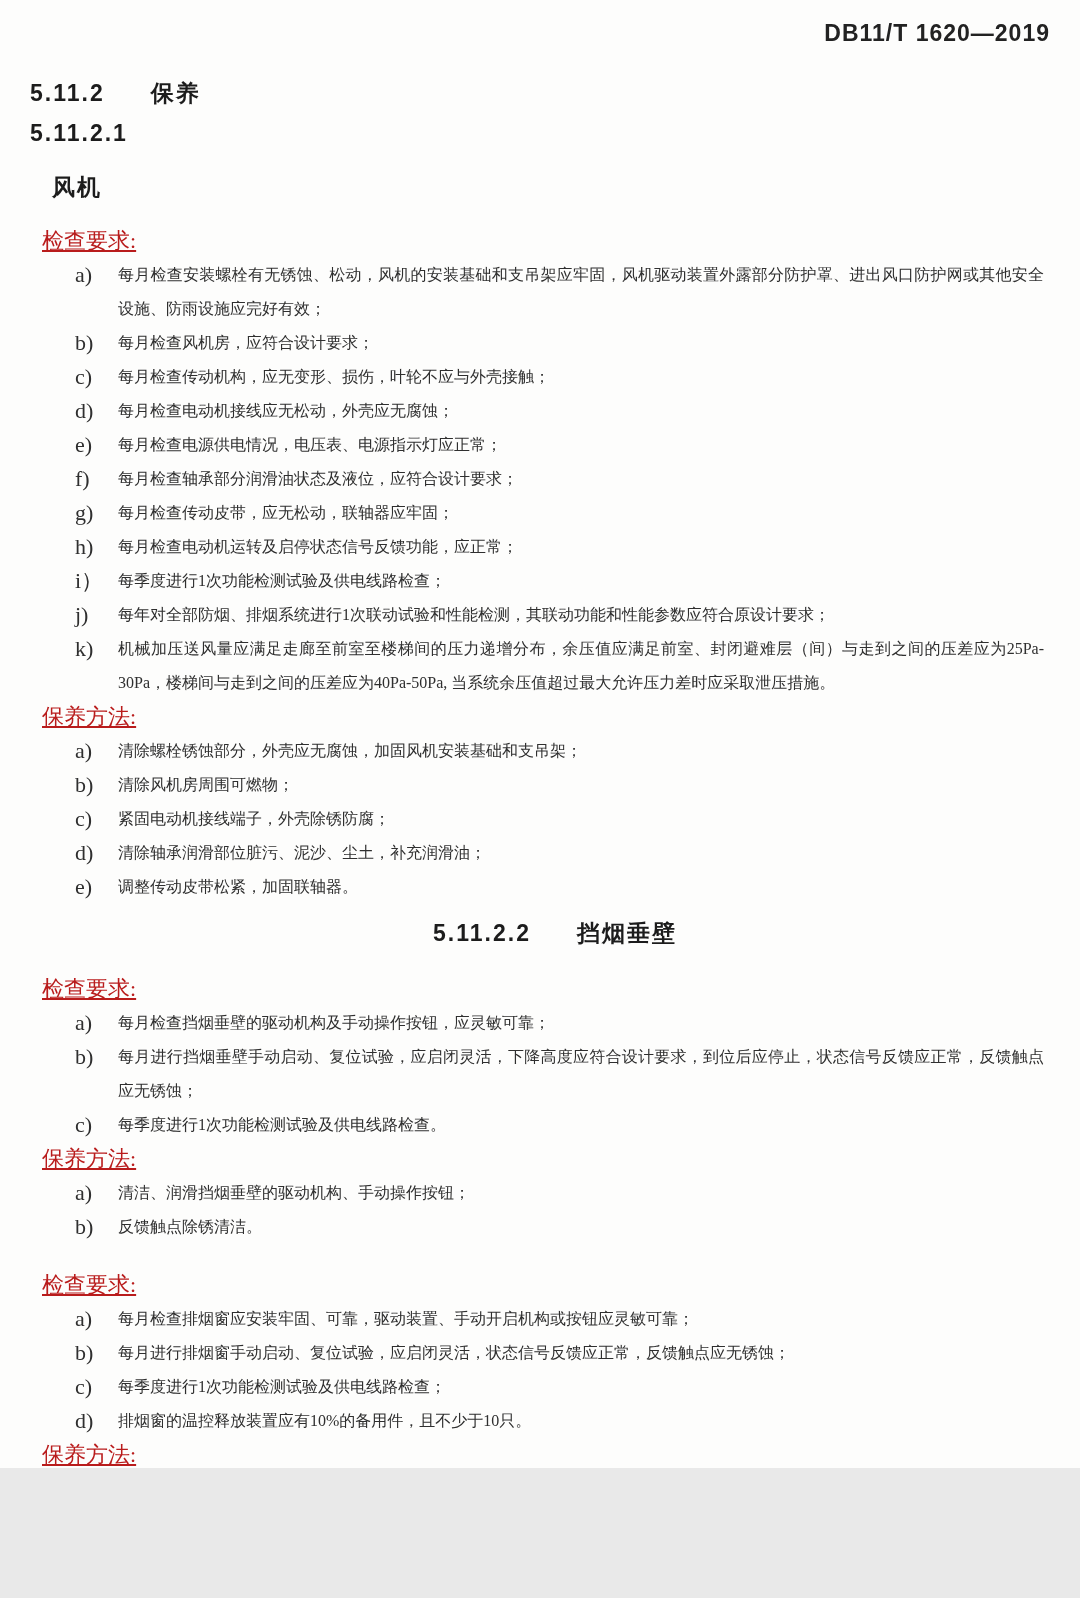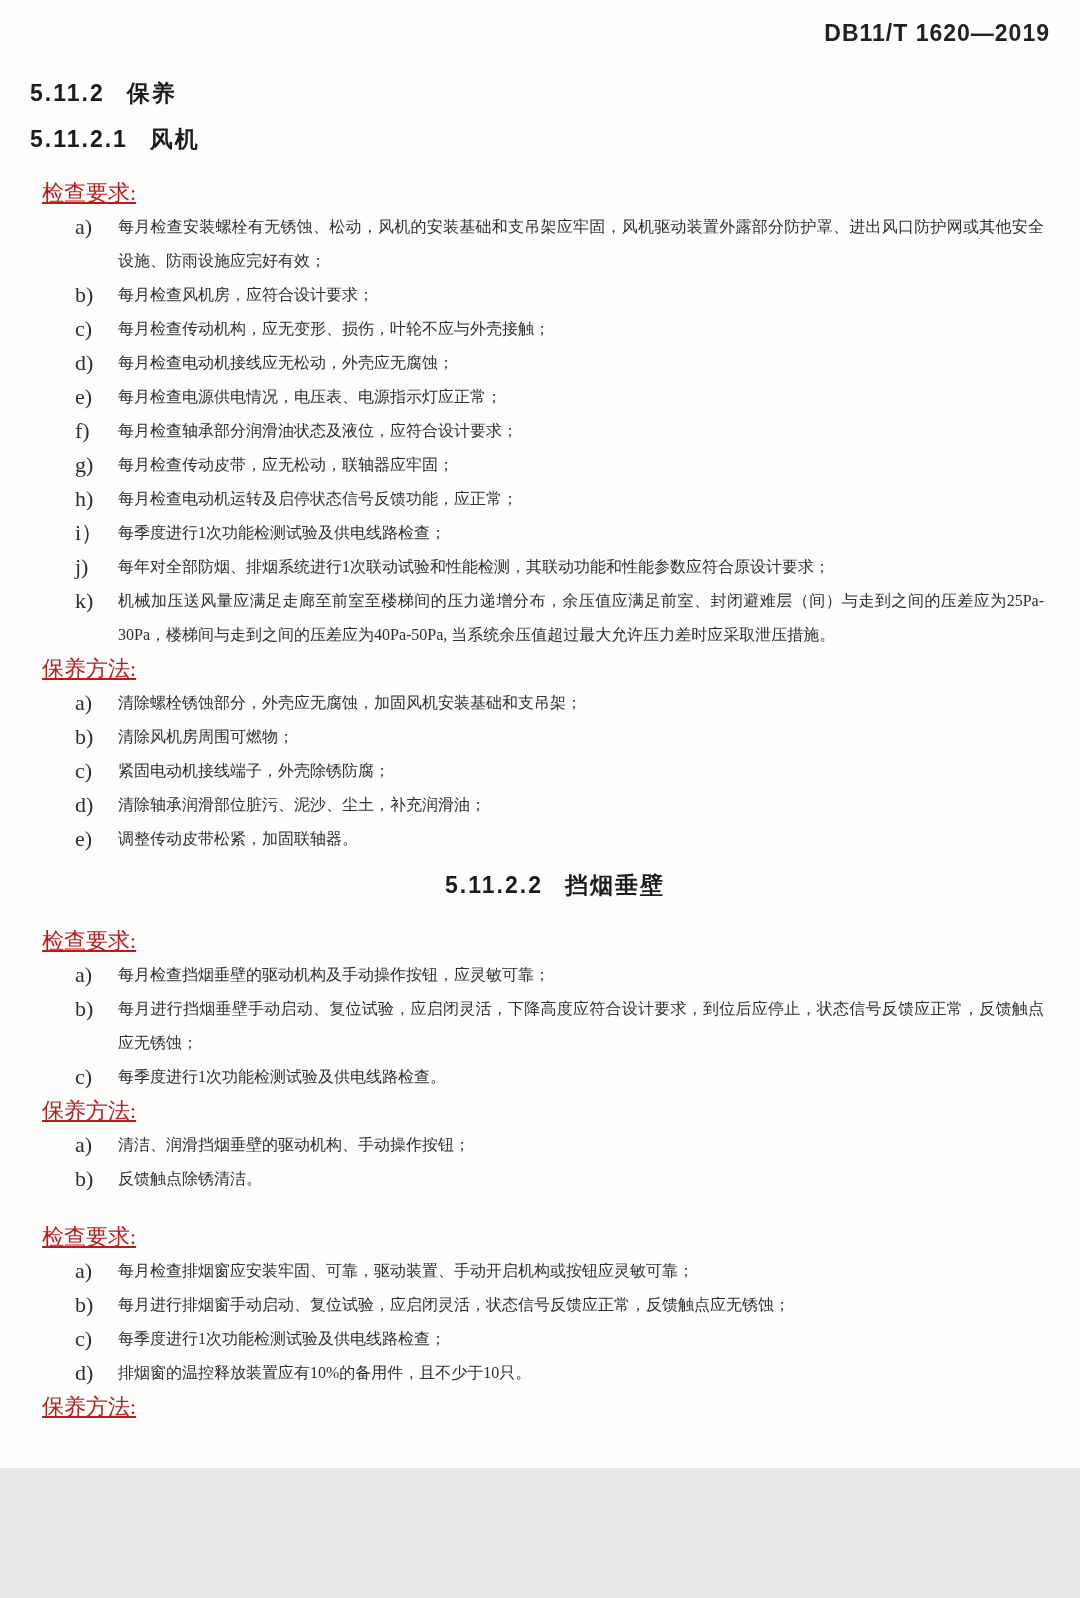--- a/index.html
+++ b/index.html
@@ -25,22 +25,23 @@
     color:#222;
   }
   .sec-heading {
     margin:30px 0 0 30px;
     font-family:"Liberation Sans","DejaVu Sans",sans-serif;
     font-weight:bold;
     font-size:23px;
     line-height:30px;
     color:#1c1c1c;
     display:flex;
-  }
-  .sec-heading.tight { margin-top:16px; }
+    gap:24px;
+  }
+  .sec-heading.tight { margin-top:10px;flex-direction:column; }
   .sec-heading.mid   { margin-top:14px;justify-content:center; }
   .sec-heading .sec-num { letter-spacing:2px; }
   .sec-heading .sec-title { margin-left:22px; letter-spacing:2px; }
   .clause-label {
     margin-left:42px;
     font-size:22px;
     line-height:34px;
     color:#b91c1c;
     text-decoration:underline;
   }

